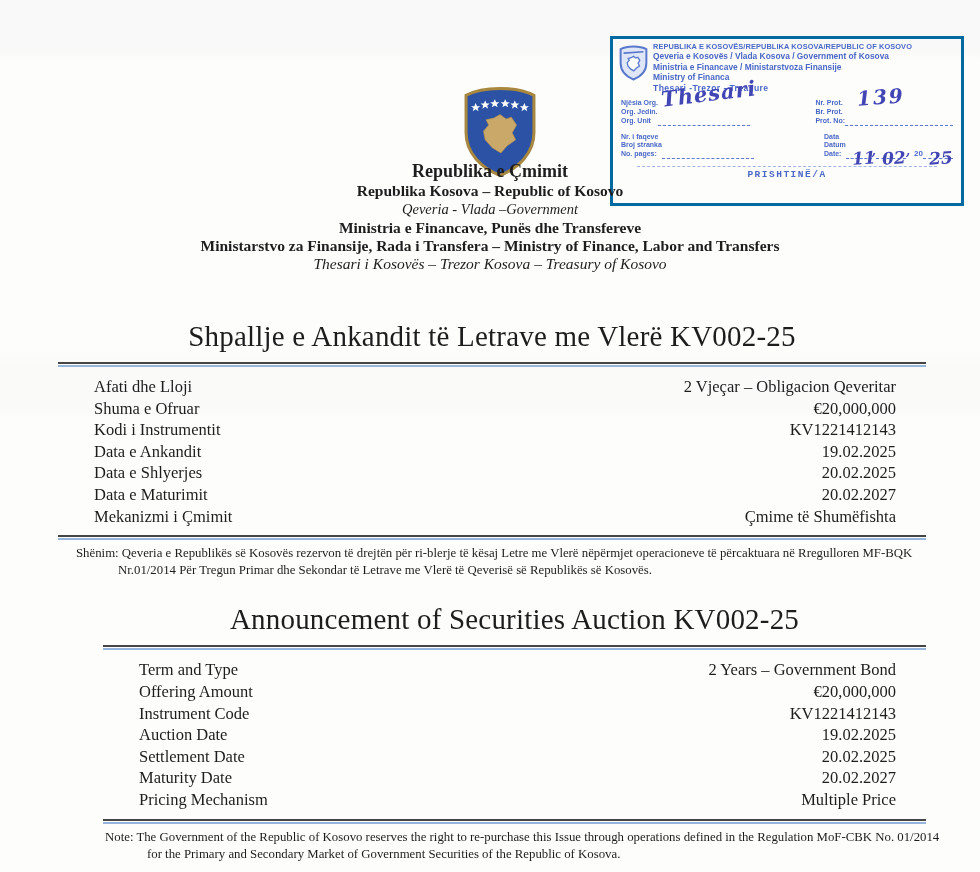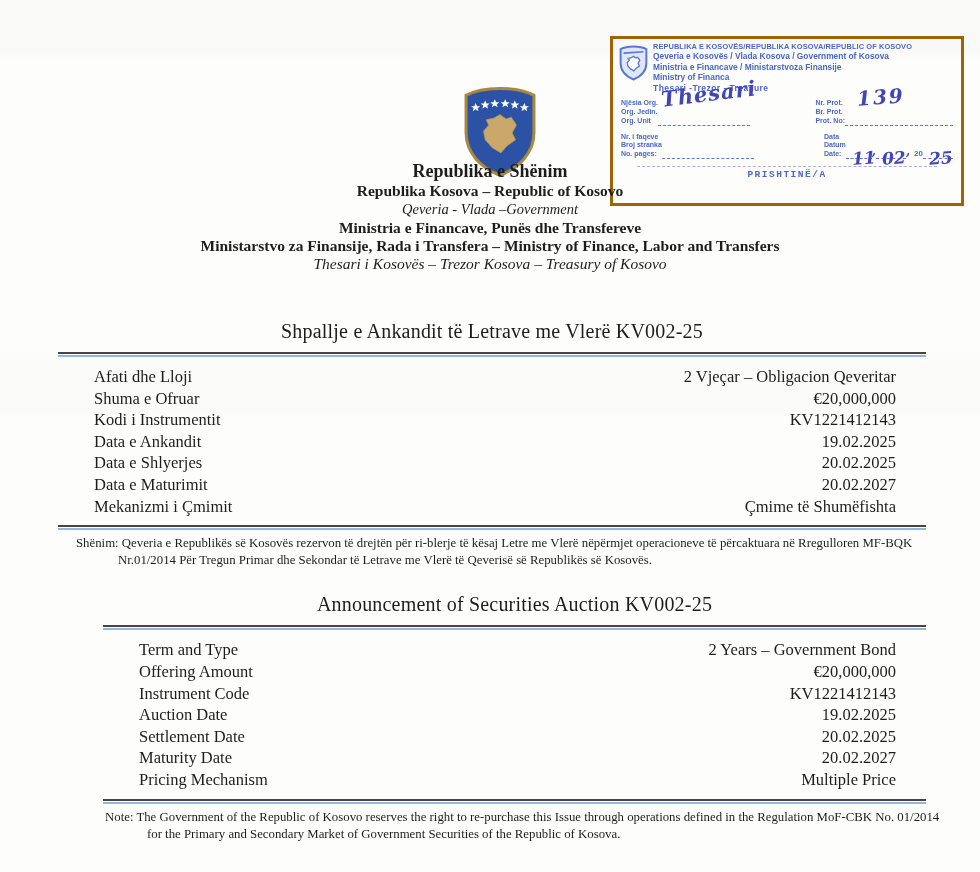--- a/index.html
+++ b/index.html
@@ -24,21 +24,21 @@
   .hdr{position:absolute;top:161px;left:0;width:100%;text-align:center;line-height:1.18;z-index:3;}
   .hdr .h1{font-size:18px;font-weight:bold;}
   .hdr .h2{font-size:15.5px;font-weight:bold;}
   .hdr .h3{font-size:14.5px;font-style:italic;}
   .hdr .h4{font-size:15.5px;font-weight:bold;margin-top:1px;}
   .hdr .h5{font-size:15.5px;font-weight:bold;}
   .hdr .h6{font-size:15.5px;font-style:italic;text-align:center;}
 
   
   .stamp{position:absolute;top:36px;left:610px;width:348px;height:164px;
-    border:3px solid #a16207;color:#4a68c6;
+    border:3px solid #0369a1;color:#4a68c6;
     font-family:"Liberation Sans","DejaVu Sans",sans-serif;
     font-weight:bold;z-index:2;background:rgba(255,255,255,0.0);}
   .stamp-head{display:flex;align-items:flex-start;padding:3px 5px 0 4px;}
   .stamp-emblem{width:33px;height:40px;flex:0 0 33px;margin-top:1px;}
   .stamp-head-text{flex:1;line-height:1.25;padding-left:3px;}
   .sl1{font-size:7.4px;letter-spacing:.1px;}
   .sl2{font-size:8.4px;}
   .sl3{font-size:8.4px;}
   .sl4{font-size:8.4px;text-align:left;}
   .sl5{font-size:8.6px;letter-spacing:.4px;}
@@ -50,21 +50,21 @@
   .hw{font-family:"DejaVu Serif",serif;font-style:italic;color:#4245b4;font-weight:bold;}
   .hw-org{position:absolute;top:-12px;left:48px;font-size:21px;transform:rotate(-7deg);letter-spacing:1px;}
   .hw-prot{position:absolute;top:-8px;left:244px;font-size:20px;transform:rotate(-4deg);letter-spacing:2px;}
   .hw-date{font-size:17px;transform:rotate(-4deg);display:inline-block;margin:0 2px -2px 6px;}
   .date-20{font-size:8px;align-self:flex-end;margin-left:4px;}
   .stamp-city{text-align:center;font-size:9.5px;letter-spacing:1.5px;margin-top:1px;
     border-top:1.4px dashed rgba(91,121,206,.55);padding-top:2px;width:86%;margin-left:7%;font-family:Liberation Mono, monospace;}
 
   
   .content{position:absolute;top:320px;left:58px;width:868px;z-index:1;}
-  .sec-title{text-align:center;font-size:20px;letter-spacing:.2px;margin:0 0 9px 0;font-weight:normal;}
+  .sec-title{text-align:center;font-size:29px;letter-spacing:.2px;margin:0 0 9px 0;font-weight:normal;}
   .rule{height:1px;border-top:2px solid #454545;border-bottom:2px solid #97b4db;}
   .kv{padding:9px 30px 8px 36px;}
   .kv-row{display:flex;justify-content:space-between;font-size:16.5px;line-height:1.31;}
   .note{font-size:12.8px;line-height:1.33;margin:5px 0 0 18px;width:830px;
     padding-left:42px;text-indent:-42px;}
   .sec2{margin-top:24px;margin-left:45px;}
   .en-note{margin-left:2px;width:808px;}
 </style>
 </head>
 <body>
@@ -80,21 +80,21 @@
       <path transform="translate(44,21.5) scale(1.05)" d="M0,-5 L1.5,-1.6 5,-1.6 2.2,0.6 3.1,4 0,1.9 -3.1,4 -2.2,0.6 -5,-1.6 -1.5,-1.6 Z"></path>
       <path transform="translate(56,21.5) scale(1.05)" d="M0,-5 L1.5,-1.6 5,-1.6 2.2,0.6 3.1,4 0,1.9 -3.1,4 -2.2,0.6 -5,-1.6 -1.5,-1.6 Z"></path>
       <path transform="translate(67,23) scale(1.05)" d="M0,-5 L1.5,-1.6 5,-1.6 2.2,0.6 3.1,4 0,1.9 -3.1,4 -2.2,0.6 -5,-1.6 -1.5,-1.6 Z"></path>
       <path transform="translate(78,26) scale(1.05)" d="M0,-5 L1.5,-1.6 5,-1.6 2.2,0.6 3.1,4 0,1.9 -3.1,4 -2.2,0.6 -5,-1.6 -1.5,-1.6 Z"></path>
     </g>
     <path d="M50,34 L57,39 L63,37 L69,46 L64,55 L68,63 L58,70 L51,78 L41,72 L33,63 L31,53 L37,46 L34,40 L43,38 Z" fill="#c9a86a" stroke="#b6924f" stroke-width="0.8"></path>
   </svg>
 </div>
 
 <div class="hdr">
-  <div class="h1">Republika e Shënim</div>
+  <div class="h1">Republika e Çmimit</div>
   <div class="h2">Republika Kosova – Republic of Kosovo</div>
   <div class="h3">Qeveria - Vlada –Government</div>
   <div class="h4">Ministria e Financave, Punës dhe Transfereve</div>
   <div class="h5">Ministarstvo za Finansije, Rada i Transfera – Ministry of Finance, Labor and Transfers</div>
   <div class="h6">Thesari i Kosovës – Trezor Kosova – Treasury of Kosovo</div>
 </div>
 
 <div class="stamp">
   <div class="stamp-head">
     <span class="stamp-emblem">

